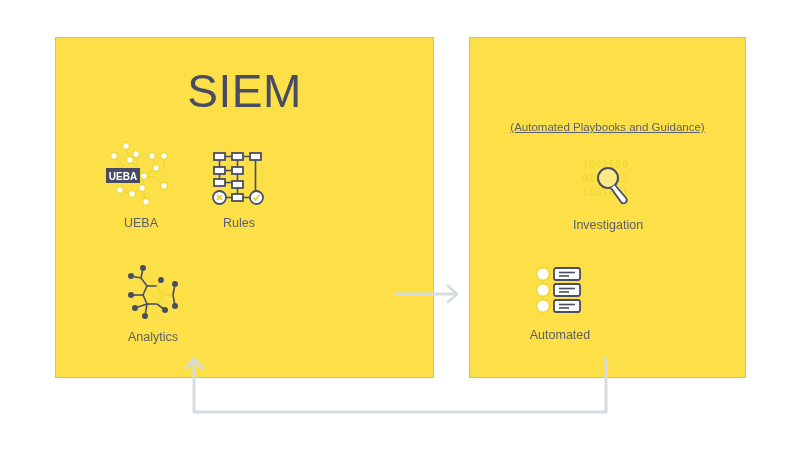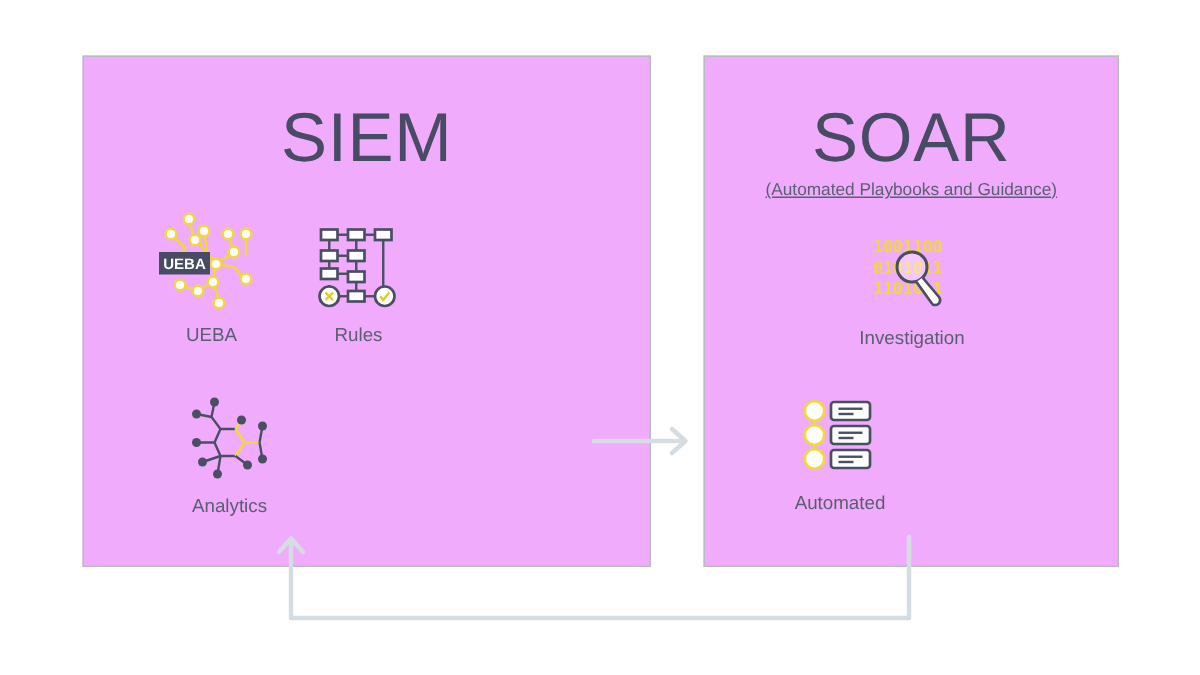--- a/index.html
+++ b/index.html
@@ -1,18 +1,18 @@
 <!DOCTYPE html>
 <html><head>
 <meta charset="utf-8">
 <style>
   html, body { margin: 0; padding: 0; }
   body { width: 800px; height: 450px; background: #ffffff; position: relative; overflow: hidden;
          font-family: "Liberation Sans", "DejaVu Sans", sans-serif; color: #4a4e63; }
-  .box { position: absolute; border: 1.5px solid #b9bcc3; background: #f0abfc; box-sizing: border-box; }
+  .box { position: absolute; border: 1.5px solid #b9bcc3; background: #fde047; box-sizing: border-box; }
   #siem-box { left: 55px; top: 37px; width: 379px; height: 341px; }
   #soar-box { left: 469px; top: 37px; width: 277px; height: 341px; }
   .title { position: absolute; left: 0; right: 0; text-align: center; font-size: 46px; font-weight: 300;
            color: #474b63; letter-spacing: 0.5px; }
   .subtitle { position: absolute; left: 0; right: 0; text-align: center; font-size: 11.5px; color: #5b5f70; text-decoration: underline; }
   .item { position: absolute; width: 100px; text-align: center; }
   .item svg { display: block; margin: 0 auto; }
   .label { display: block; margin-top: 8px; font-size: 12.5px; color: #5a5e6e; }
   .arrows { position: absolute; left: 0; top: 0; }
 </style>
@@ -134,21 +134,20 @@
           <circle cx="42" cy="48" r="3"></circle>
       </g>
     </svg>
     <span class="label">Analytics</span>
   </div>
 
 
 </div>
 
 <div class="box" id="soar-box">
-  <div class="title" style="top:26px;">SOAR</div>
   <div class="subtitle" style="top:83px;">(Automated Playbooks and Guidance)</div>
 
   <div class="item" style="left:88px; top:118px;">
     <svg width="64" height="54" viewBox="0 0 64 54">
       <g font-family="DejaVu Sans Mono, monospace" font-size="11" font-weight="bold" fill="#f0d93a">
         <text x="6" y="12">1001100</text>
         <text x="6" y="26">0101011</text>
         <text x="6" y="40">1101011</text>
       </g>
       <circle cx="32" cy="22" r="10" fill="rgba(255,255,255,0.35)" stroke="#4a4e63" stroke-width="2"></circle>

